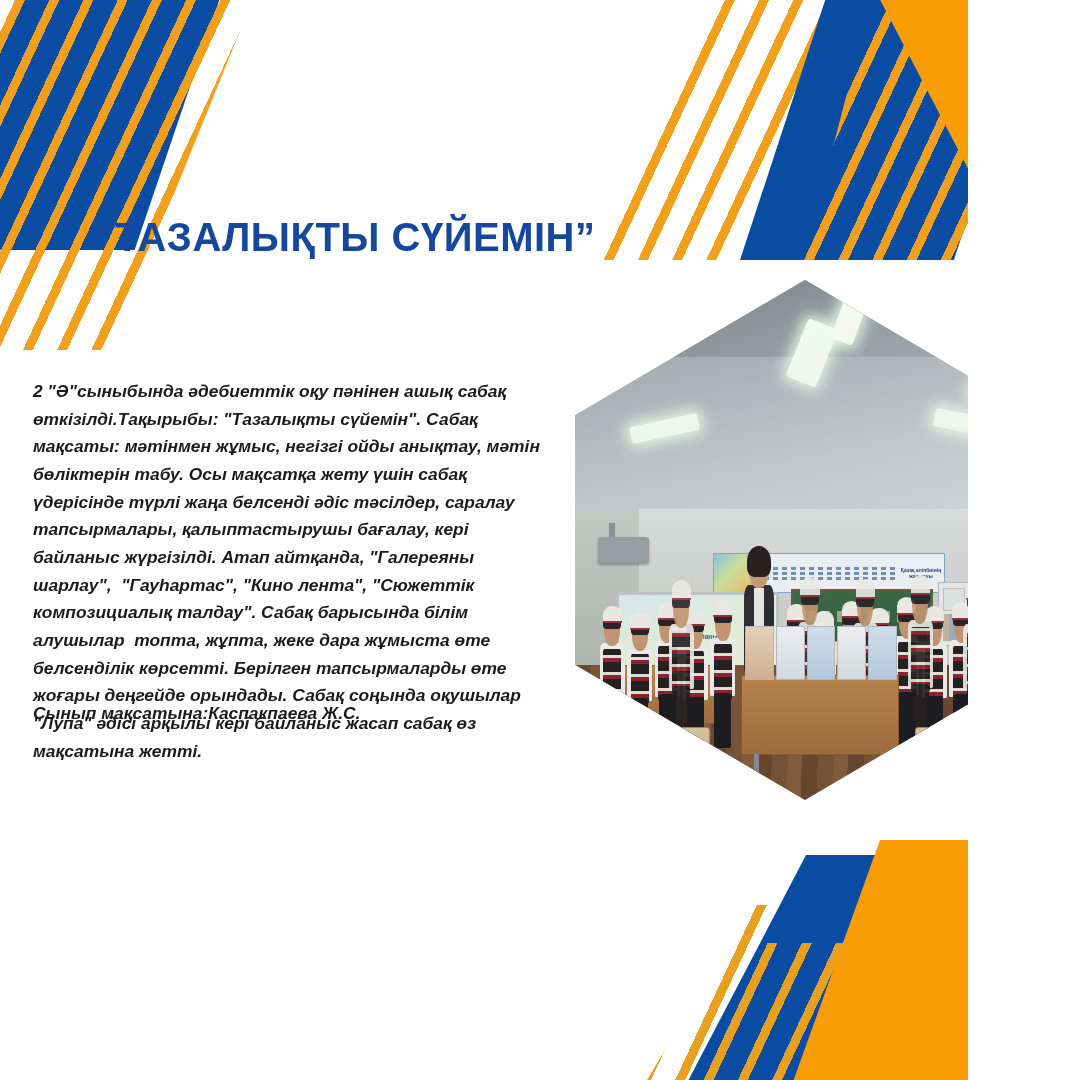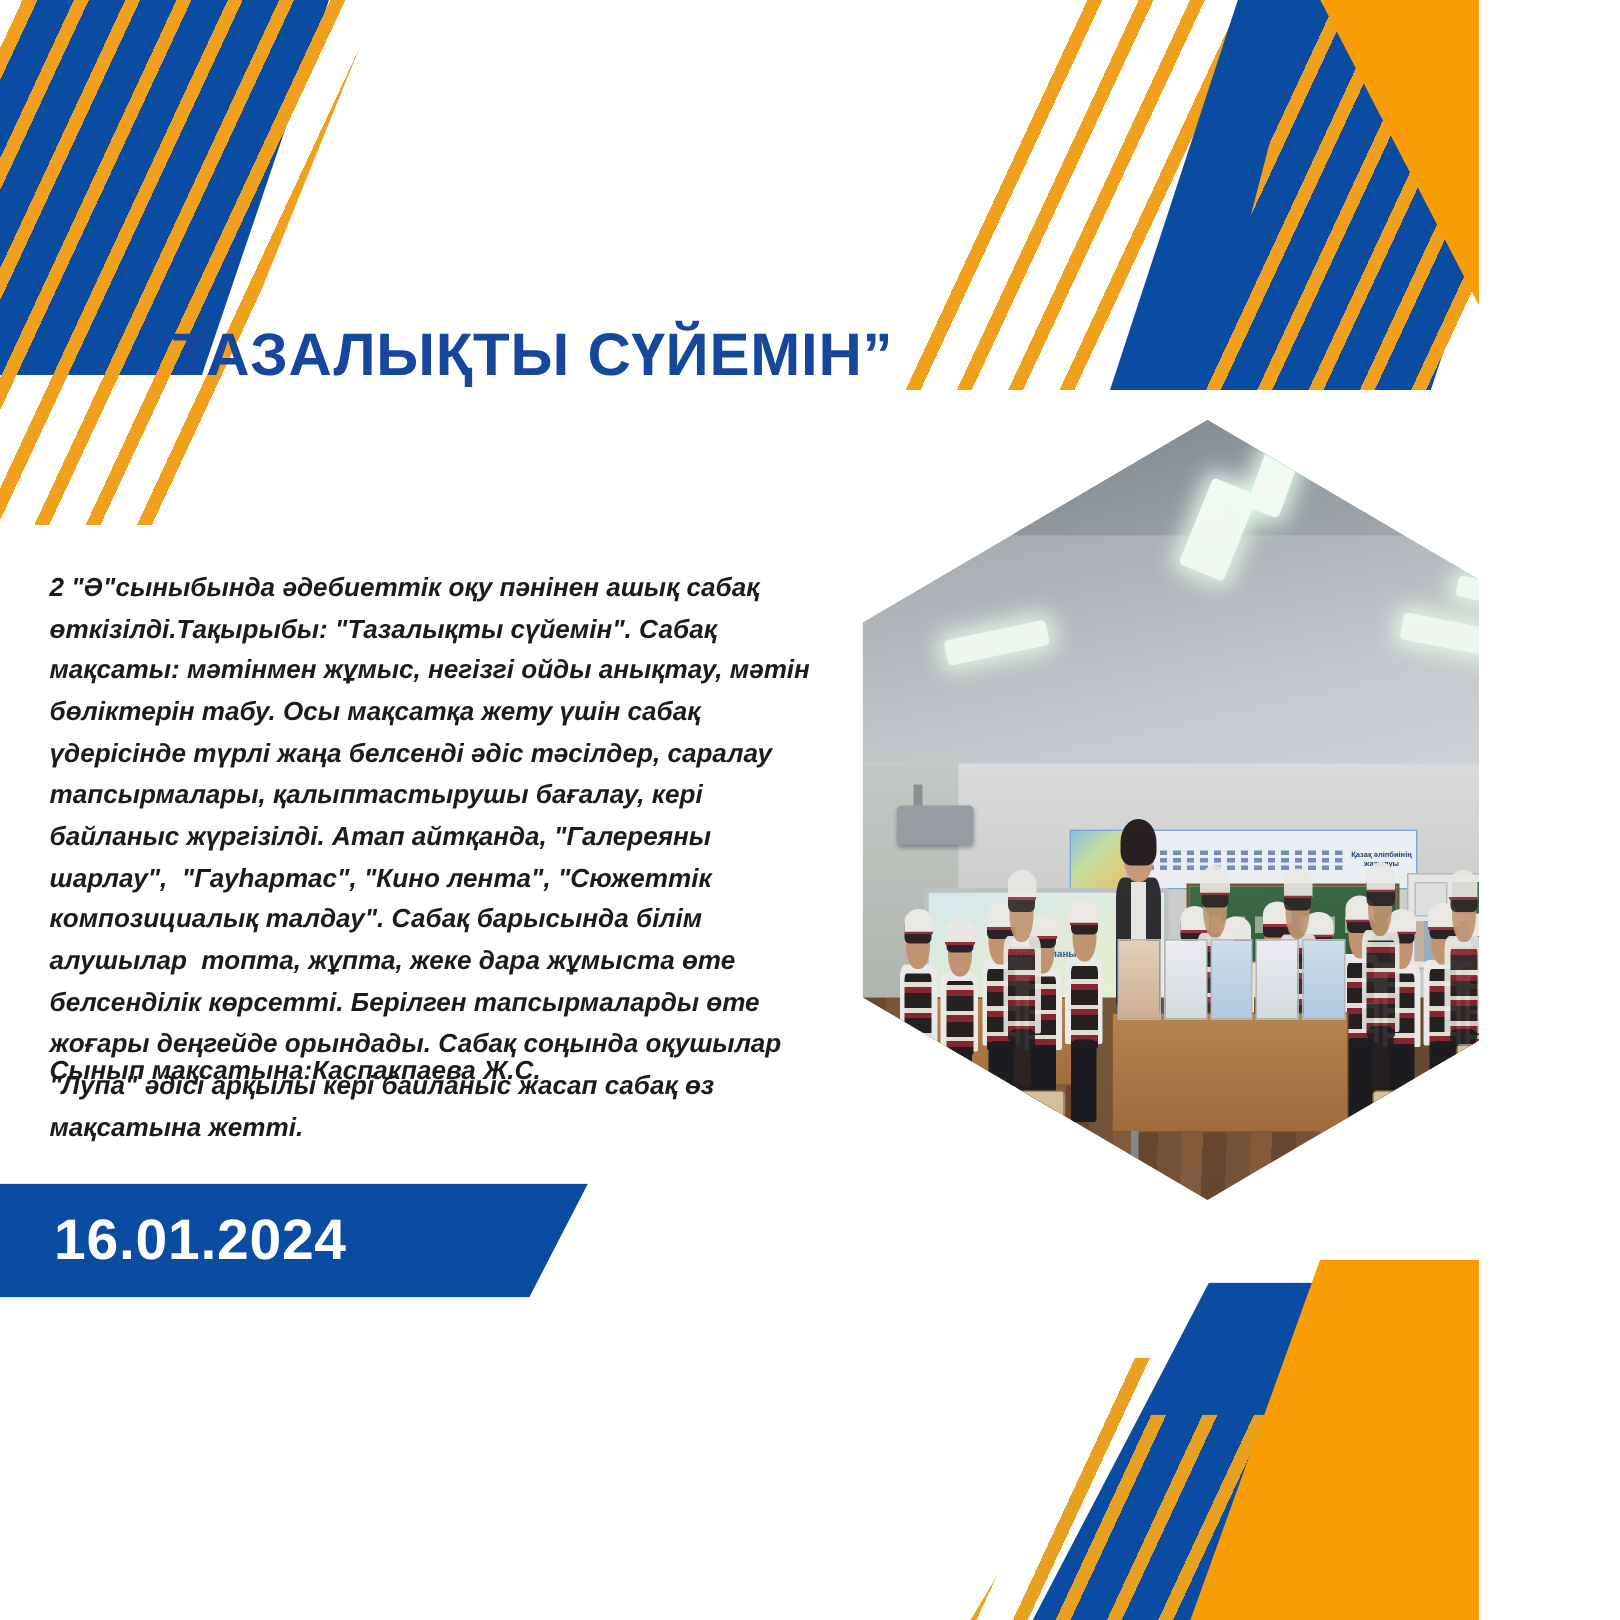--- a/index.html
+++ b/index.html
@@ -7,21 +7,20 @@
     width:1080px;height:1080px;
     background:#ffffff;
     font-family:"Liberation Sans", sans-serif;
     overflow:hidden;
   }
   #poster{
     position:relative;
     width:968px;height:1080px;
     background:#ffffff;
     overflow:hidden;
-    padding-left:18px;
   }
 
   
   .deco{position:absolute;pointer-events:none;}
 
   
   #deco-tl{left:-70px;top:-120px;width:330px;height:370px;}
   #deco-tl .blue{
     position:absolute;left:0;top:0;width:330px;height:370px;
     background:#0b4ca3;
@@ -411,23 +410,20 @@
 
   <div class="deco" id="deco-br-orange"></div>
 
   <div id="title">
     <span class="ln ln1">“ТАЗАЛЫҚТЫ СҮЙЕМІН”</span>
   </div>
 
   <div id="body-copy">2 "Ә"сыныбында әдебиеттік оқу пәнінен ашық сабақ өткізілді.Тақырыбы: "Тазалықты сүйемін". Сабақ мақсаты: мәтінмен жұмыс, негізгі ойды анықтау, мәтін бөліктерін табу. Осы мақсатқа жету үшін сабақ үдерісінде түрлі жаңа белсенді әдіс тәсілдер, саралау тапсырмалары, қалыптастырушы бағалау, кері байланыс жүргізілді. Атап айтқанда, "Галереяны шарлау",  "Гауһартас", "Кино лента", "Сюжеттік композициалық талдау". Сабақ барысында білім алушылар  топта, жұпта, жеке дара жұмыста өте белсенділік көрсетті. Берілген тапсырмаларды өте жоғары деңгейде орындады. Сабақ соңында оқушылар "Лупа" әдісі арқылы кері байланыс жасап сабақ өз мақсатына жетті.</div>
   <div id="signature">Сынып мақсатына:Каспакпаева Ж.С.</div>
 
-  <div id="date-ribbon">
-    <span id="date-text">16.01.2024</span>
-  </div>
 
   <div id="photo-hex">
     <div class="scene">
 
       <div class="ceiling">
         <div class="ceil-drop"></div>
       </div>
       <div class="lamp l1"></div>
       <div class="lamp l2"></div>
       <div class="lamp l3"></div>

